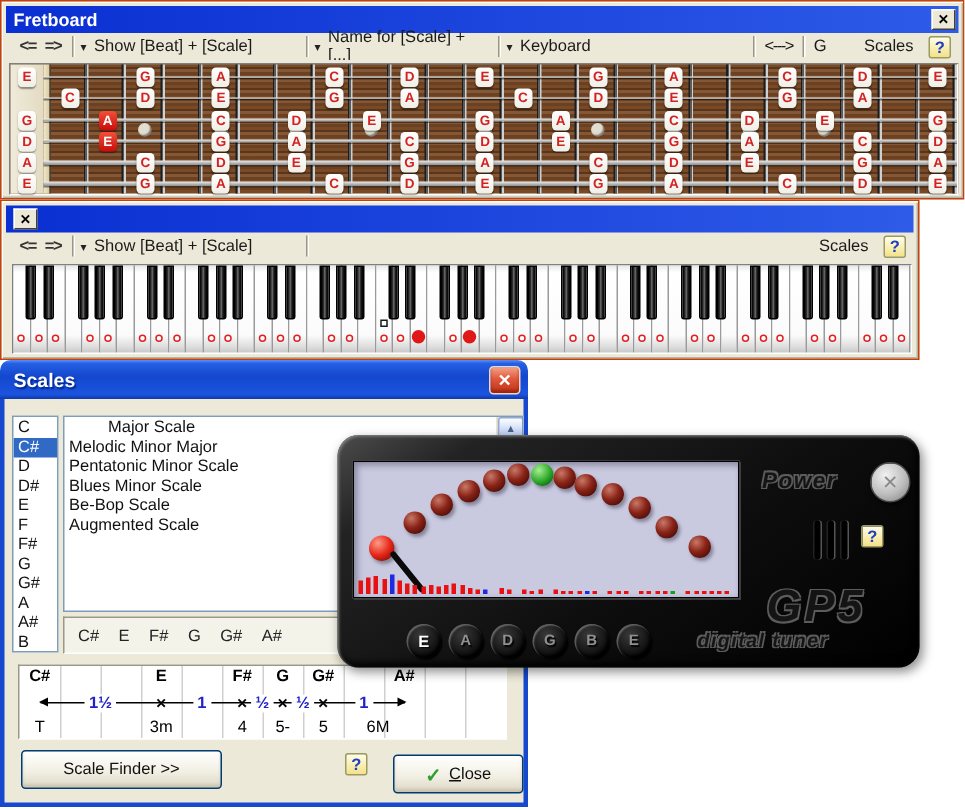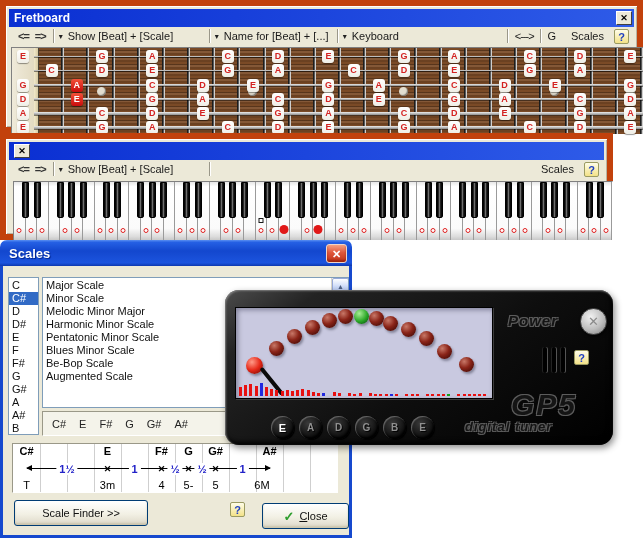--- a/index.html
+++ b/index.html
@@ -1,21 +1,21 @@
 <!DOCTYPE html>
 <html><head>
 <meta charset="utf-8">
 <style>
   * { margin:0; padding:0; box-sizing:border-box; }
   html,body { width:643px; height:540px; background:#fff; overflow:hidden;
               font-family:"Liberation Sans", sans-serif; }
   .page { position:relative; width:643px; height:540px; background:#fff; }
 
   
-  .win { position:absolute; background:#ECE9D8; border:6px solid #c2410c;
+  .win { position:absolute; background:#ECE9D8; border:1px solid #c2410c;
          box-shadow: inset 1px 1px 0 #fff, inset -1px -1px 0 #b8b4a4; }
   #win-fretboard { left:0; top:0; width:643px; height:133px; }
   #win-keyboard  { left:0; top:133px; width:613px; height:107px; }
   .ctitle { position:absolute; left:3px; right:3px; top:3px; height:18px;
             background:linear-gradient(90deg,#0A2FD2,#2E5BE8);
             display:flex; align-items:center; padding:0 2px 0 5px; }
   .ctitle .title { color:#fff; font-size:12px; font-weight:bold; flex:1; }
   .xbtn { width:16px; height:14px; background:#ECE9D8;
           border:1px solid; border-color:#fff #404040 #404040 #fff;
           font-size:9px; font-weight:bold; color:#000; text-align:center; line-height:12px; }
@@ -178,21 +178,21 @@
       <span class="tbtn">&lt;=</span>
       <span class="tbtn">=&gt;</span>
       <span class="tsep"></span>
       <span class="tdrop" style="width:146px;">
         <span class="darr">▾</span>
         <span>Show [Beat] + [Scale]</span>
       </span>
       <span class="tsep"></span>
       <span class="tdrop" style="width:118px;">
         <span class="darr">▾</span>
-        <span>Name for [Beat] + [...]</span>
+        <span>Name for [Scale] + [...]</span>
       </span>
       <span class="tsep"></span>
       <span class="tdrop" style="width:160px;">
         <span class="darr">▾</span>
         <span>Keyboard</span>
       </span>
       <span class="tsep"></span>
       <span class="tlabel" style="letter-spacing:-1px;">&lt;---&gt;</span>
       <span class="tsep"></span>
       <span class="tlabel">G</span>
@@ -520,24 +520,22 @@
           <div class="litem">G#</div>
           <div class="litem">A</div>
           <div class="litem">A#</div>
           <div class="litem">B</div>
         </div>
       <div class="listbox" id="scales-list">
         <div class="vscroll">
           <div class="scrollup">▲</div>
           <div class="scrollthumb"></div>
         </div>
-      <div class="litem" style="width: 236px;">Major Scale</div>
-          <div class="litem" style="width: 288px;">Minor Scale</div>
+      <div class="litem" style="width: 236px; margin-left: 26px;">Major Scale</div>
           <div class="litem" style="width: 288px;">Melodic Minor Major</div>
-          <div class="litem" style="width: 288px;">Harmonic Minor Scale</div>
           <div class="litem" style="width: 288px;">Pentatonic Minor Scale</div>
           <div class="litem" style="width: 288px;">Blues Minor Scale</div>
           <div class="litem" style="width: 288px;">Be-Bop Scale</div>
           <div class="litem" style="width: 288px;">Augmented Scale</div>
         </div>
       <div class="notesrow">
           <div>C#</div>
           <div>E</div>
           <div>F#</div>
           <div>G</div>
@@ -572,21 +570,21 @@
           <div class="dint" style="left: 162px; top: 24.5px;">½</div>
           <div class="dnote" style="left: 175.5px;">G</div>
           <div class="ddeg" style="left: 175.5px;">5-</div>
           <div class="dx" style="left: 175.5px; top: 24.5px;">✕</div>
           <div class="dint" style="left: 189px; top: 24.5px;">½</div>
           <div class="dnote" style="left: 202.5px;">G#</div>
           <div class="ddeg" style="left: 202.5px;">5</div>
           <div class="dx" style="left: 202.5px; top: 24.5px;">✕</div>
           <div class="dint" style="left: 229.5px; top: 24.5px;">1</div>
           <div class="dnote" style="left: 256.5px;">A#</div>
-          <div class="ddeg" style="left: 249px;">6M</div>
+          <div class="ddeg" style="left: 239px;">6M</div>
         </div>
       <div class="xpbtn" id="btn-scalefinder">
         <span>Scale Finder  &gt;&gt;</span>
       </div>
       <div class="qicon" id="scales-help">?</div>
       <div class="xpbtn" id="btn-close">
         <span class="check">✓</span>
         <span><u>C</u><span>lose</span></span>
       </div>
     </div>

